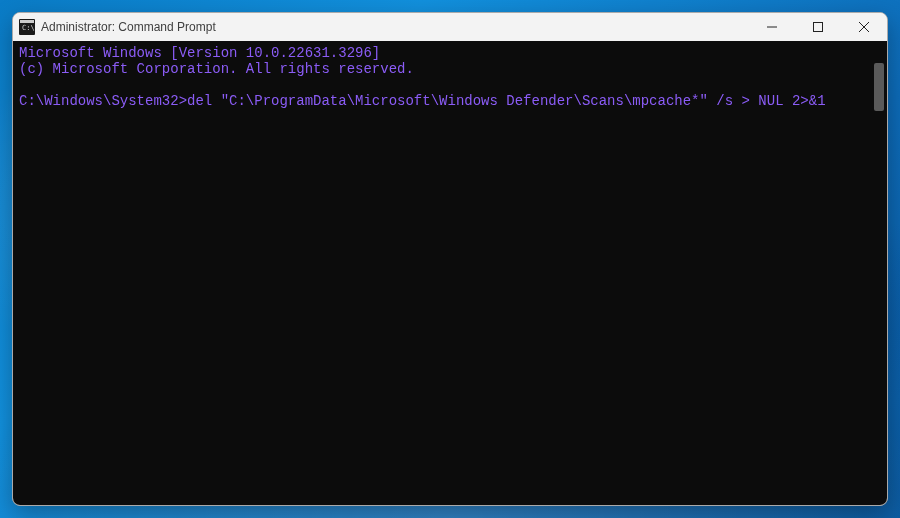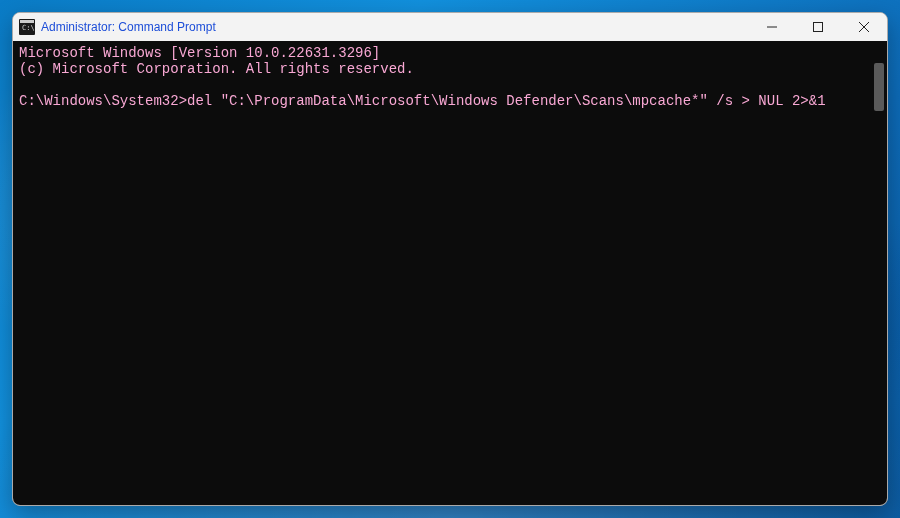--- a/index.html
+++ b/index.html
@@ -60,21 +60,21 @@
       display: flex;
       align-items: center;
       justify-content: center;
     }
     .app-icon svg {
       width: 16px;
       height: 16px;
     }
     .title-text {
       font-size: 12px;
-      color: #1d4ed8;
+      color: #404040;
       flex: 1;
     }
     .window-controls {
       display: flex;
       height: 100%;
     }
     .win-btn {
       width: 46px;
       height: 28px;
       display: flex;
@@ -87,21 +87,21 @@
       flex: 1;
       background: #0c0c0c;
       position: relative;
       overflow: hidden;
     }
     .terminal-content {
       padding: 4px 6px;
       font-family: Consolas, "Courier New", monospace;
       font-size: 14px;
       line-height: 16px;
-      color: #f9a8d4;
+      color: #8b5cf6;
       white-space: pre;
     }
     .scrollbar {
       position: absolute;
       right: 3px;
       top: 22px;
       width: 10px;
       height: 48px;
       background: #5a5a5a;
       border-radius: 2px;

